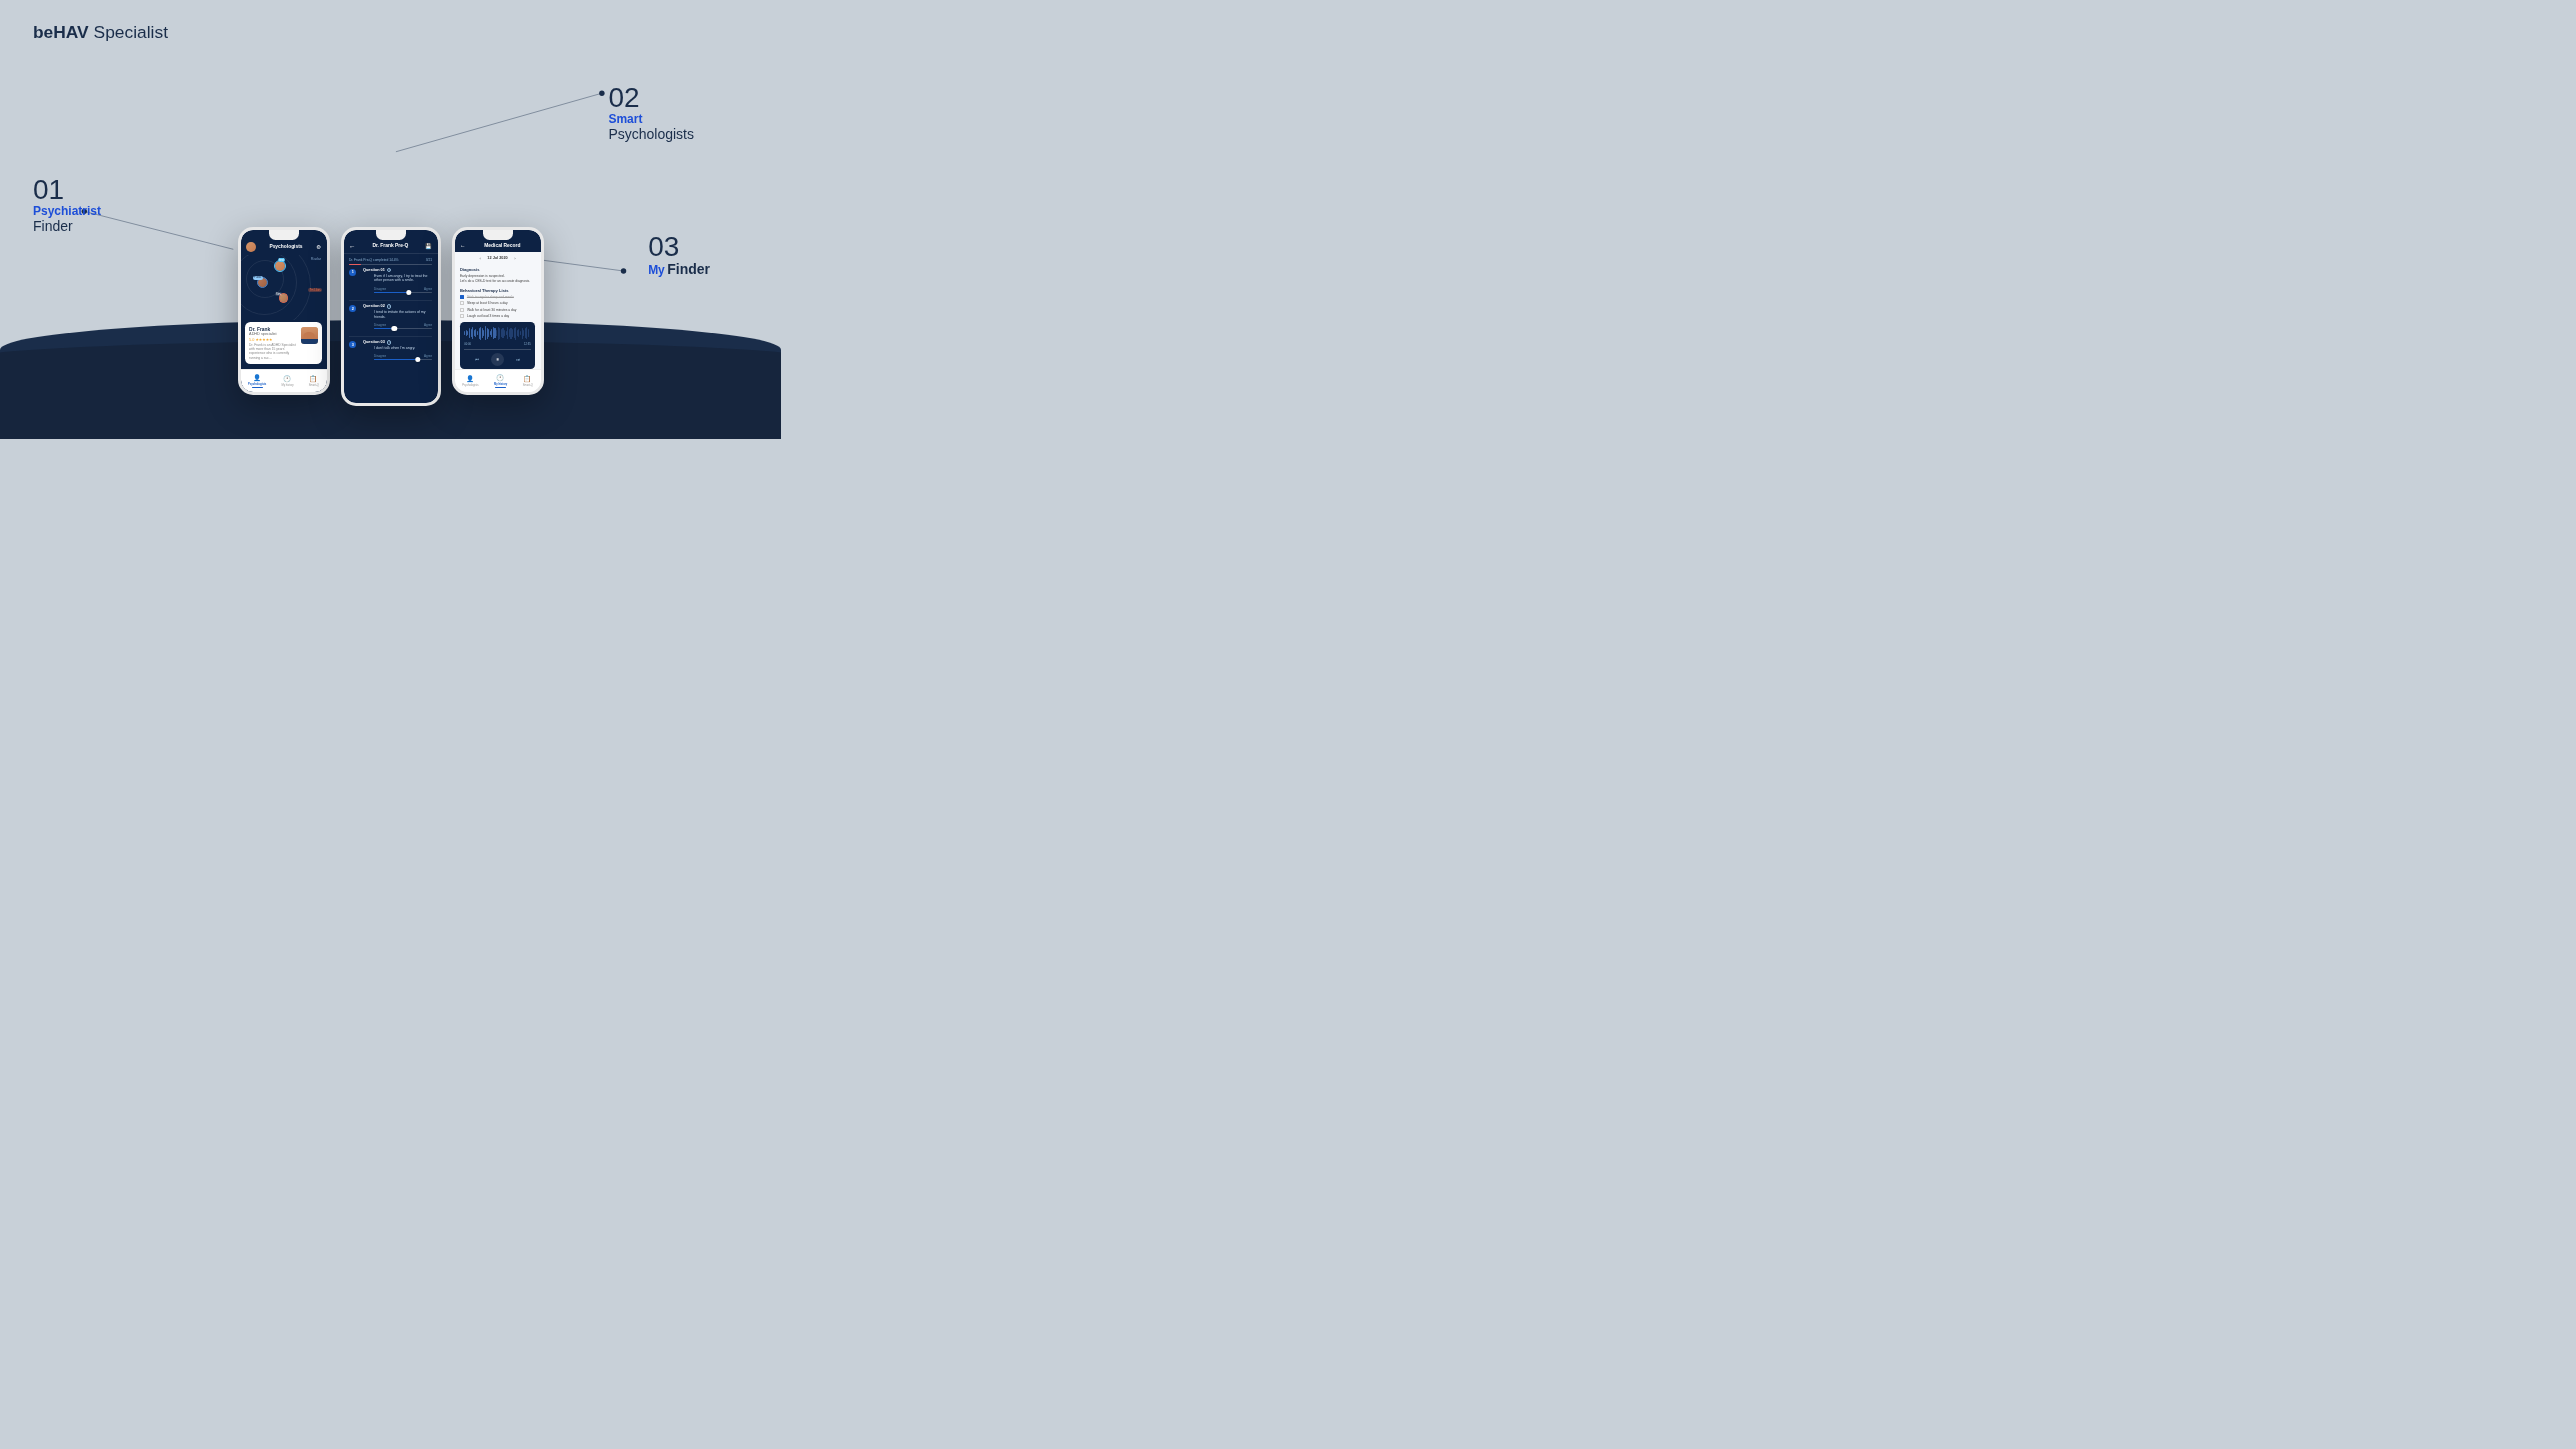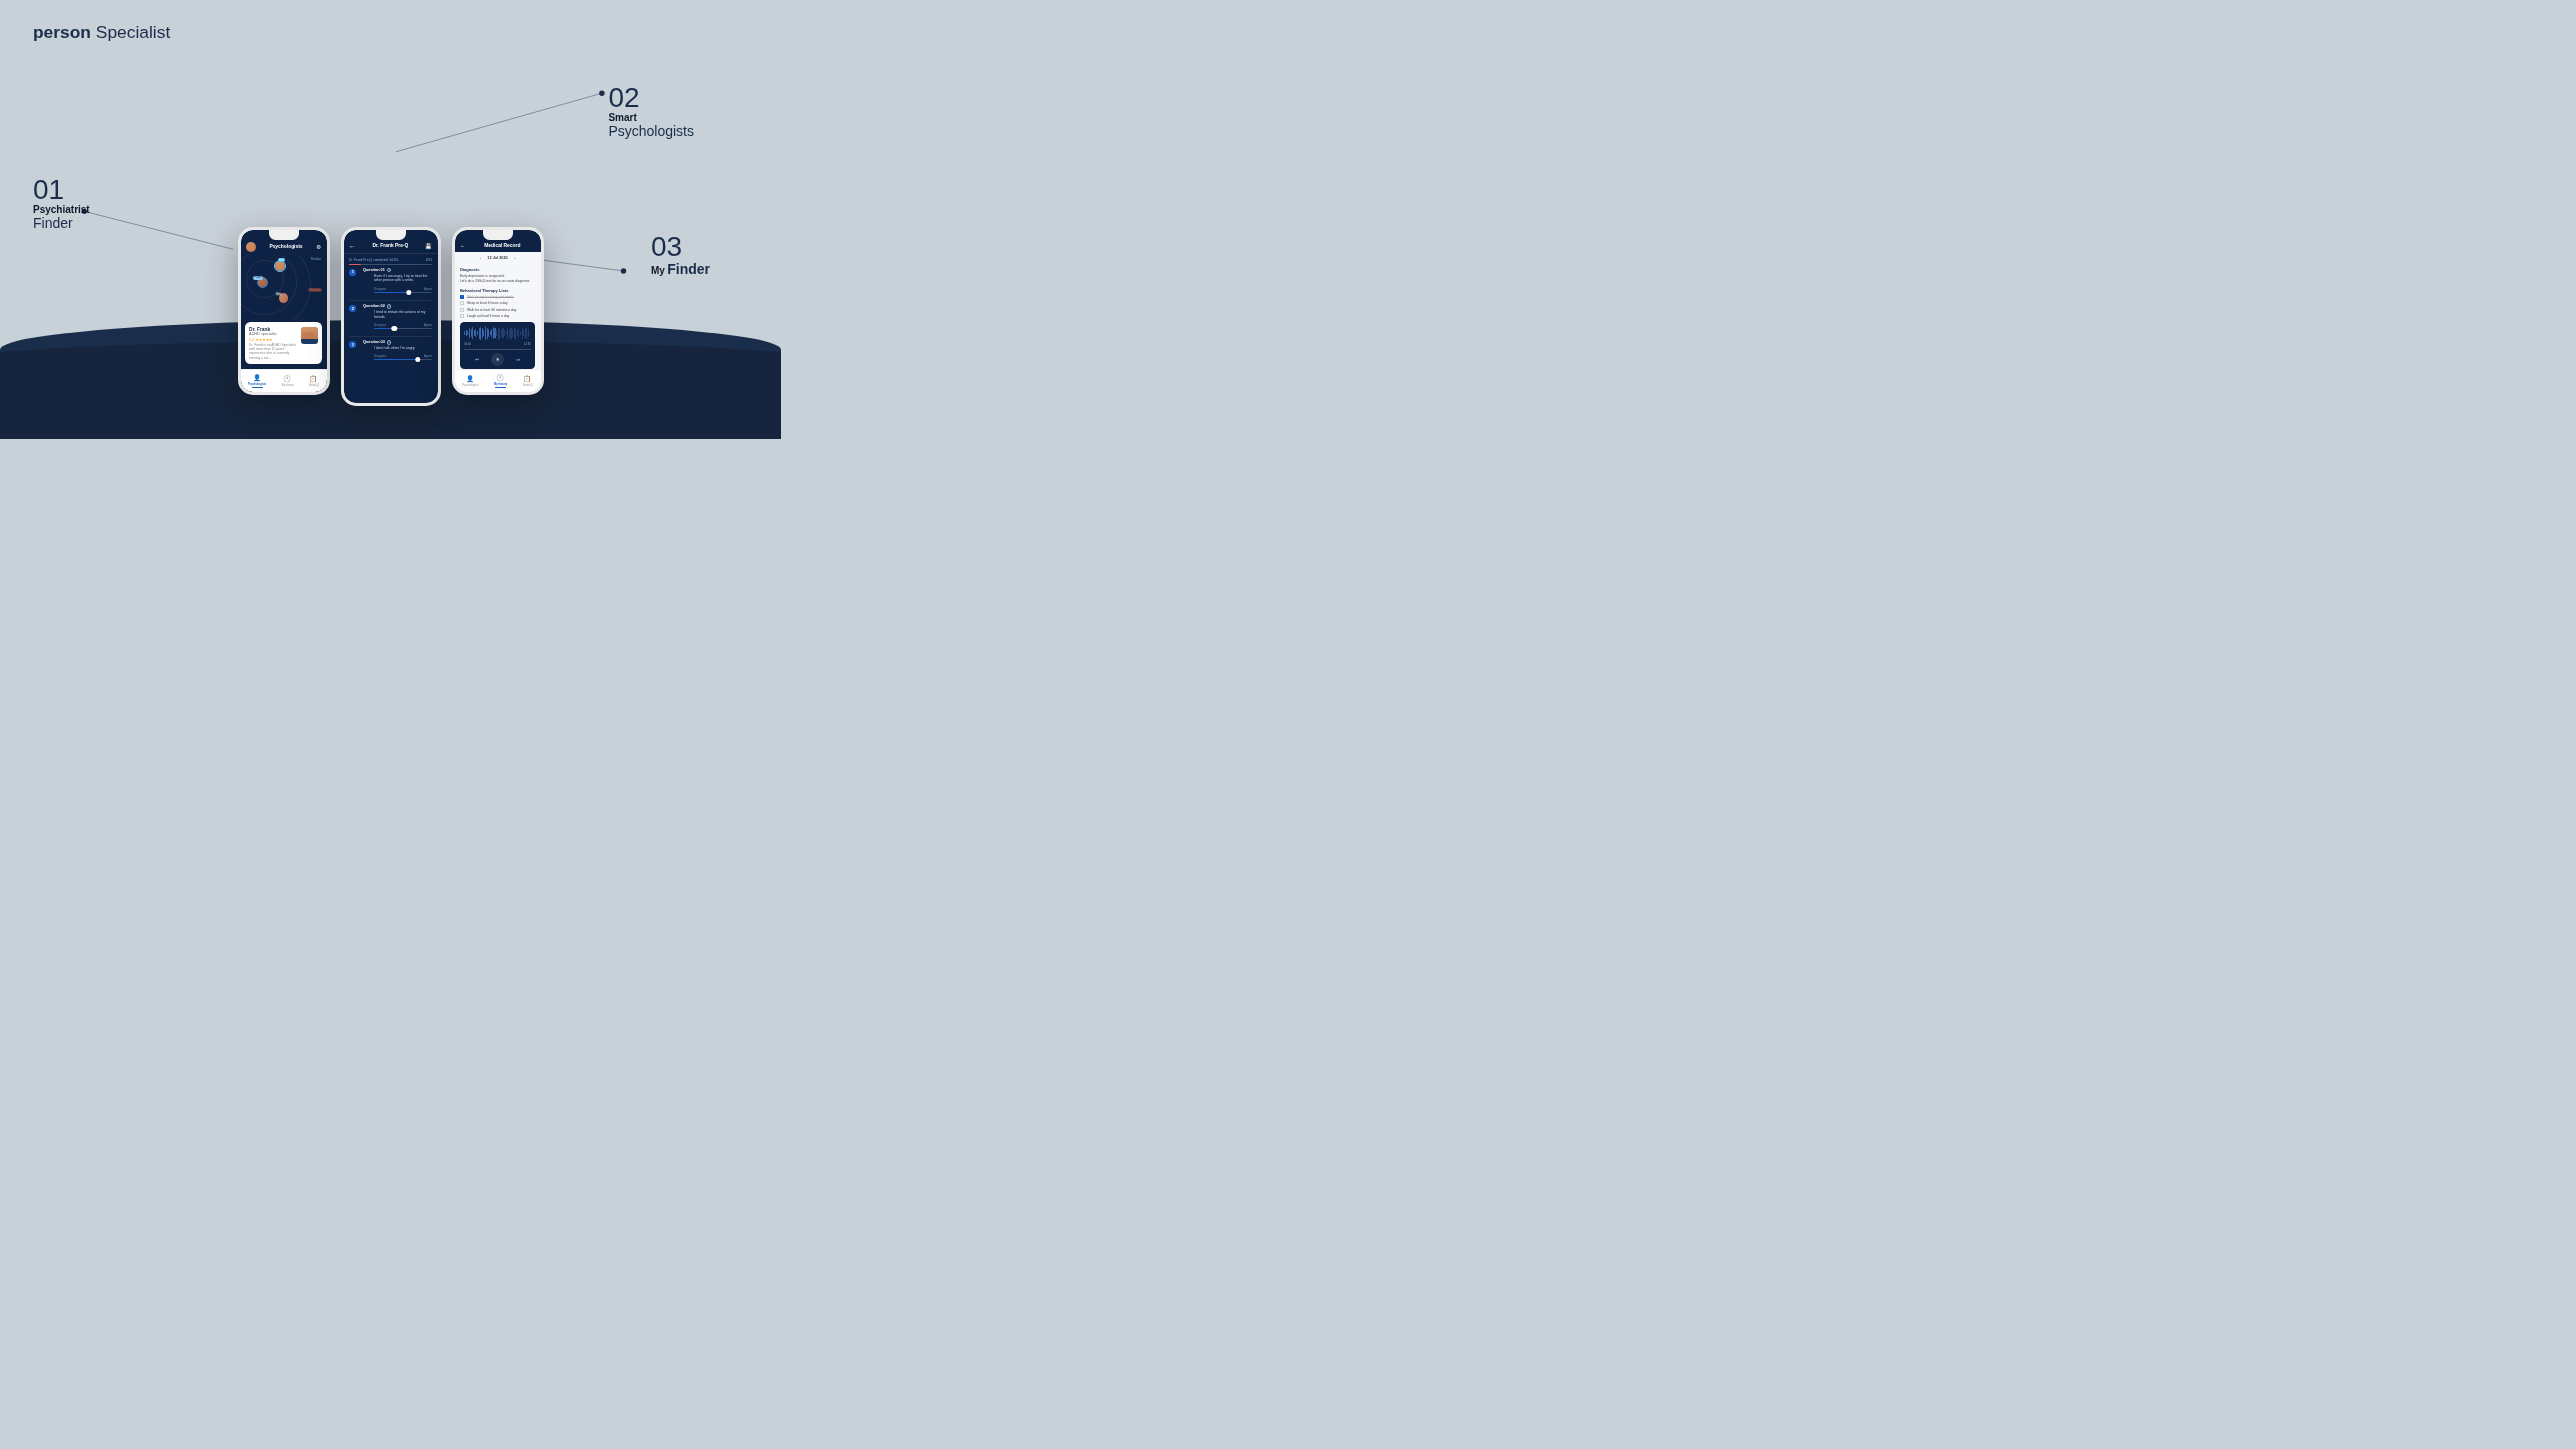--- a/index.html
+++ b/index.html
@@ -75,23 +75,23 @@
       text-align: left;
     }
 
     .section-number {
       font-size: 28px;
       font-weight: 300;
       color: #1a2d4a;
       line-height: 1;
     }
     .section-label-bold {
-      font-size: 10px;
+      font-size: 12px;
       font-weight: 700;
-      color: #0f172a;
+      color: #1d4ed8;
     }
     .section-label-light {
       font-size: 14px;
       font-weight: 300;
       color: #1a2d4a;
     }
 
     
     .phones-container {
       position: absolute;
@@ -579,21 +579,21 @@
 
   <line x1="1110" y1="172" x2="730" y2="280" stroke="#1a2d4a" stroke-width="1.5" opacity="0.5"></line>
   <circle cx="1110" cy="172" r="5" fill="#1a2d4a"></circle>
 
   <line x1="1150" y1="500" x2="1000" y2="480" stroke="#1a2d4a" stroke-width="1.5" opacity="0.5"></line>
   <circle cx="1150" cy="500" r="5" fill="#1a2d4a"></circle>
 </svg>
 
 <div class="header">
   <div class="header-title">
-    <strong>person</strong><span> Specialist</span>
+    <strong>beHAV</strong><span> Specialist</span>
   </div>
 </div>
 
 <div class="section-01">
   <div class="section-number">01</div>
   <div>
     <span class="section-label-bold">Psychiatrist</span><br>
     <span class="section-label-light">Finder</span>
   </div>
 </div>

